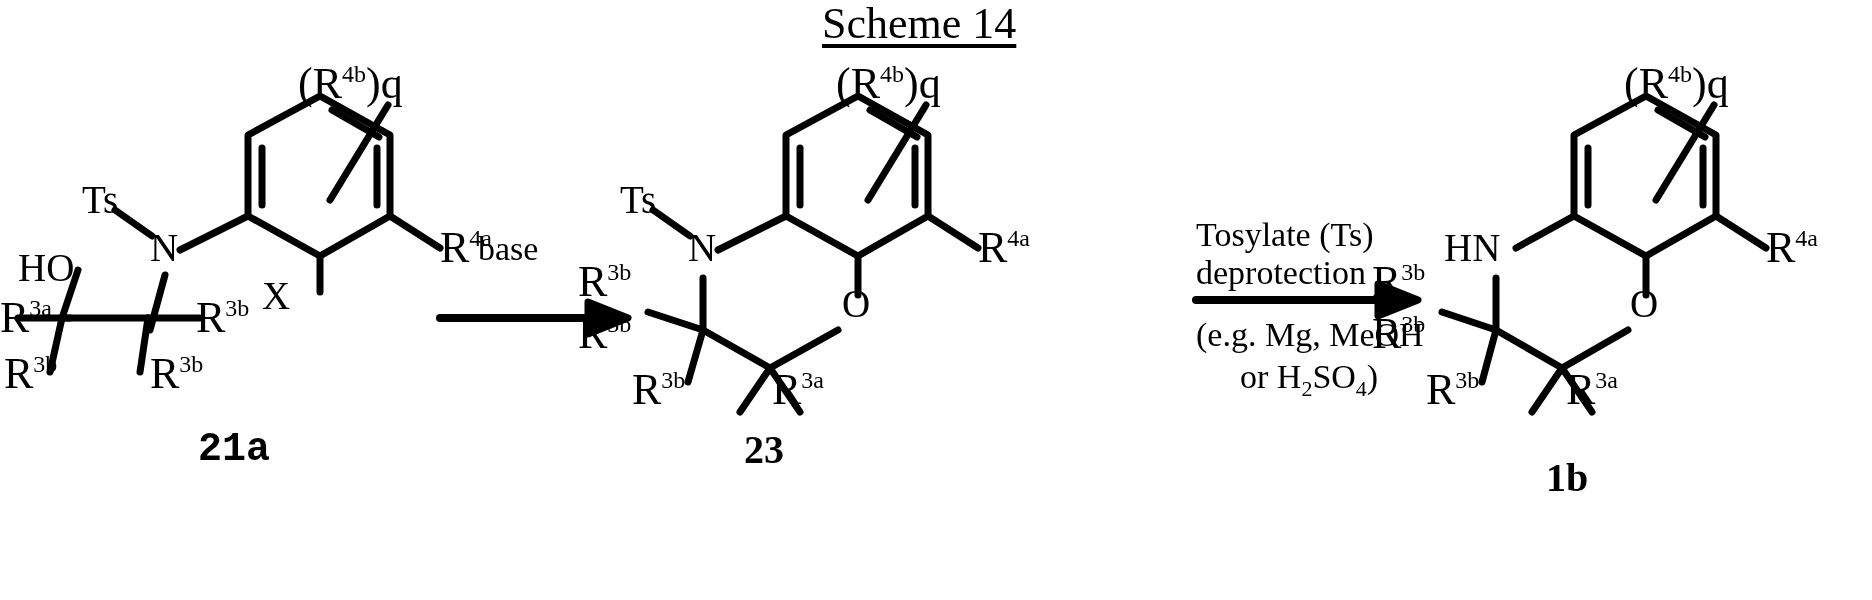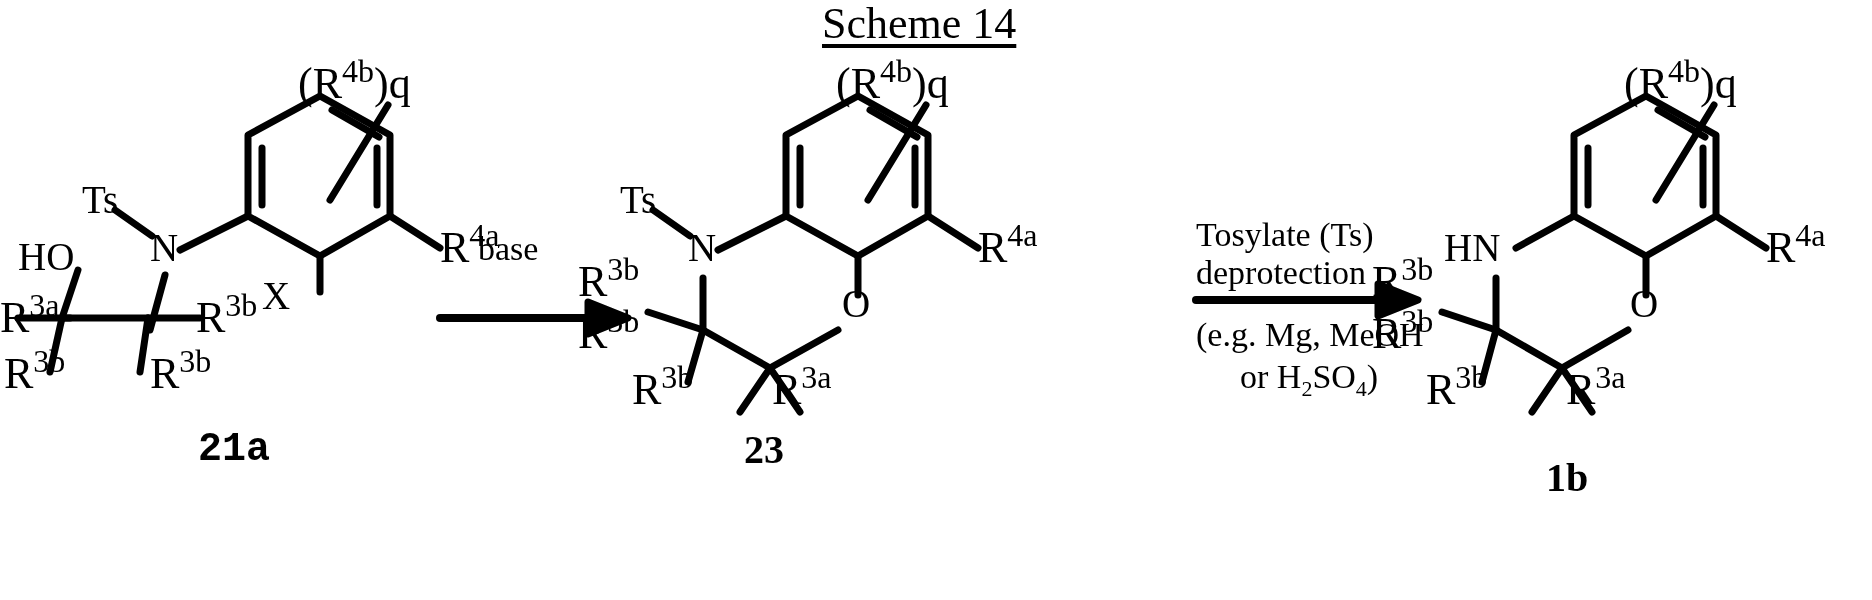--- a/index.html
+++ b/index.html
@@ -4,21 +4,21 @@
 <style>
   html,body{margin:0;padding:0;background:#fff;}
   body{width:1872px;height:600px;position:relative;overflow:hidden;
        font-family:"Liberation Serif","DejaVu Serif",serif;color:#000;}
   .scheme-root{position:absolute;left:0;top:0;width:1872px;height:437px;}
   svg.art{position:absolute;left:0;top:0;width:1872px;height:600px;}
   .lbl{position:absolute;white-space:nowrap;line-height:1;
        font-family:"Liberation Serif","DejaVu Serif",serif;}
   .atom{font-size:39px;}
   .rlabel{font-size:44px;}
-  .rlabel sup{font-size:32px;vertical-align:super;line-height:0;}
+  .rlabel sup{font-size:24px;vertical-align:super;line-height:0;}
   .cond{font-size:34px;}
   .cond sub{font-size:22px;vertical-align:sub;line-height:0;}
   .cmpd{font-size:40px;font-weight:bold;}
   .title{font-size:44px;text-decoration:underline;text-underline-offset:6px;}
 </style>
 </head>
 <body>
 
 <div class="scheme-root">
 
@@ -102,21 +102,21 @@
       <line x1="1442" y1="312" x2="1496" y2="330"></line>
       <line x1="1496" y1="330" x2="1482" y2="382"></line>
       <line x1="1562" y1="368" x2="1532" y2="412"></line>
       <line x1="1562" y1="368" x2="1592" y2="412"></line>
       <line x1="1716" y1="216" x2="1766" y2="248"></line>
     </g>
   </svg>
 
   <div class="lbl atom" style="left:82px;top:180px;">Ts</div>
   <div class="lbl atom" style="left:150px;top:228px;">N</div>
-  <div class="lbl atom" style="left:18px;top:237px;">HO</div>
+  <div class="lbl atom" style="left:18px;top:248px;">HO</div>
   <div class="lbl atom" style="left:262px;top:276px;">X</div>
 
   <div class="lbl rlabel" style="left:0px;top:296px;">
     <span>R</span><sup>3a</sup>
   </div>
   <div class="lbl rlabel" style="left:196px;top:296px;">
     <span>R</span><sup>3b</sup>
   </div>
   <div class="lbl rlabel" style="left:4px;top:352px;">
     <span>R</span><sup>3b</sup>

